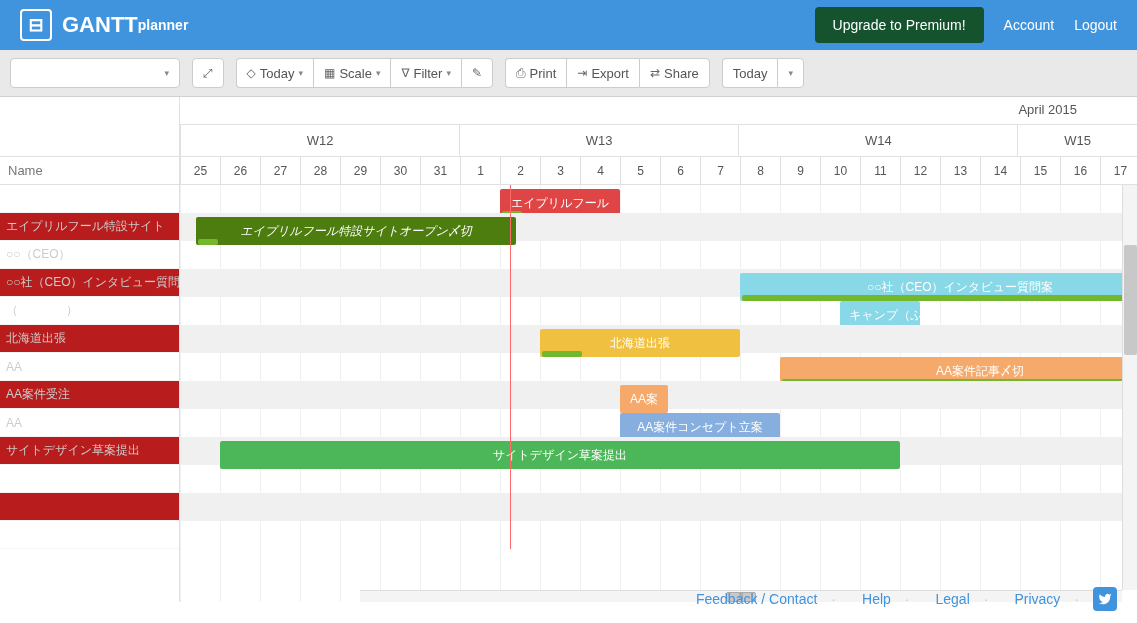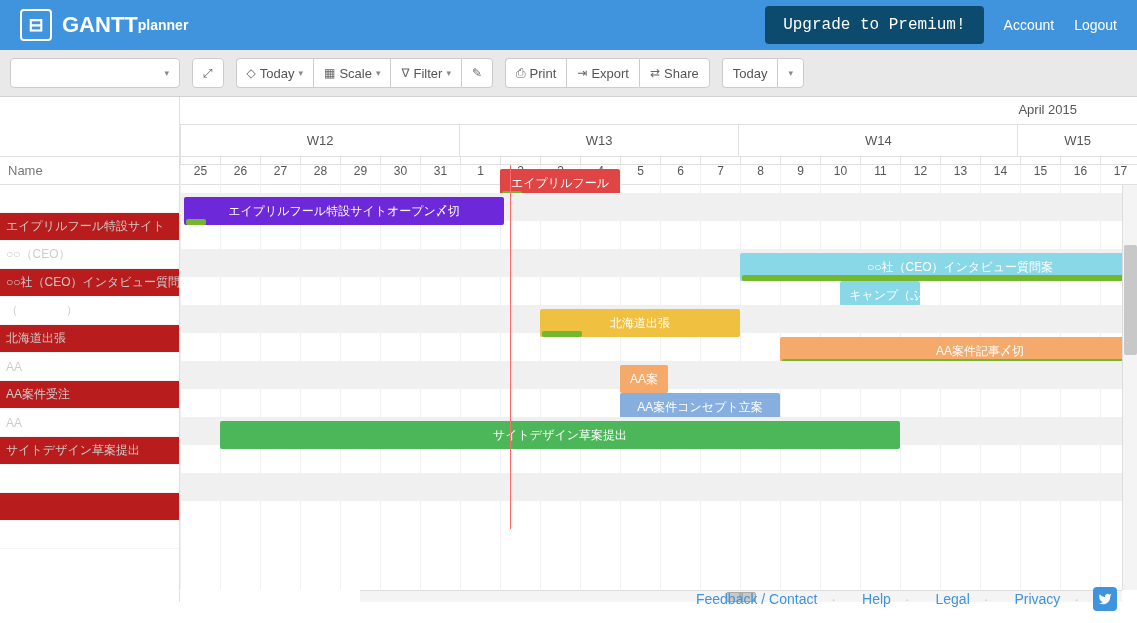--- a/index.html
+++ b/index.html
@@ -5,40 +5,40 @@
 * { margin: 0; padding: 0; box-sizing: border-box; }
 body { font-family: Arial, sans-serif; font-size: 13px; background: #fff; width: 1137px; height: 623px; overflow: hidden; position: relative; }
 
 
 .header { background: #4093dd; height: 50px; display: flex; align-items: center; padding: 0 20px; color: #fff; }
 .logo-box { width: 32px; height: 32px; background: #4093dd; border: 2px solid #fff; border-radius: 4px; display: flex; align-items: center; justify-content: center; margin-right: 10px; }
 .logo-glyph { font-size: 18px; color: #fff; font-weight: bold; }
 .brand { font-size: 22px; font-weight: bold; }
 .brand-sub { font-size: 14px; font-weight: bold; }
 .header-right { margin-left: auto; display: flex; align-items: center; gap: 20px; }
-.upgrade-btn { background: #0c4a6e; color: #fff; border: none; padding: 10px 18px; border-radius: 4px; font-size: 16px; cursor: pointer; font-family: Liberation Mono, monospace; }
+.upgrade-btn { background: #14532d; color: #fff; border: none; padding: 10px 18px; border-radius: 4px; font-size: 14px; cursor: pointer; }
 .header-link { color: #fff; text-decoration: none; font-size: 14px; cursor: pointer; }
 
 
 .toolbar { background: #e9e9e9; border-bottom: 1px solid #d0d0d0; padding: 8px 10px; display: flex; gap: 12px; align-items: center; }
 .toolbar .group { display: flex; gap: 0; }
 .toolbar button, .toolbar .dropdown, .toolbar .select { background: #fff; border: 1px solid #ccc; border-radius: 4px; padding: 6px 10px; font-size: 13px; color: #555; cursor: pointer; display: flex; align-items: center; gap: 4px; height: 30px; }
 .toolbar .group button { border-radius: 0; border-right: none; }
 .toolbar .group button:first-child { border-top-left-radius: 4px; border-bottom-left-radius: 4px; }
 .toolbar .group button:last-child { border-top-right-radius: 4px; border-bottom-right-radius: 4px; border-right: 1px solid #ccc; }
 .toolbar .select-empty { width: 170px; justify-content: flex-end; }
 .caret { font-size: 9px; color: #888; }
 .icon-mini { font-size: 12px; color: #666; }
 
 
 .gantt-wrap { display: flex; background: #fff; height: 505px; }
 .gantt-left { width: 180px; flex-shrink: 0; border-right: 1px solid #e0e0e0; }
 .gantt-right { flex: 1; position: relative; overflow: hidden; }
 
-.timeline-header { height: 68px; background: #fff; border-bottom: 1px solid #e0e0e0; }
+.timeline-header { height: 88px; background: #fff; border-bottom: 1px solid #e0e0e0; }
 .left-header-pad { height: 60px; border-bottom: 1px solid #e0e0e0; }
 .name-header { height: 28px; display: flex; align-items: center; padding-left: 8px; color: #777; border-bottom: 1px solid #e0e0e0; }
 
 .month-row { height: 28px; border-bottom: 1px solid #e0e0e0; position: relative; }
 .month-label { position: absolute; right: 60px; top: 5px; color: #555; }
 .week-row { height: 32px; border-bottom: 1px solid #e0e0e0; display: flex; }
 .week-cell { border-left: 1px solid #e0e0e0; display: flex; align-items: center; justify-content: center; color: #555; font-size: 13px; text-align: right; }
 .day-row { height: 28px; border-bottom: 1px solid #e0e0e0; display: flex; }
 .day-cell { width: 40px; flex-shrink: 0; border-left: 1px solid #e0e0e0; display: flex; align-items: center; justify-content: center; color: #555; font-size: 12px; }
 
@@ -243,21 +243,21 @@
           <div class="grid-col"></div>
           <div class="grid-col"></div>
           <div class="grid-col"></div>
           <div class="grid-col"></div>
         </div>
       <div class="today-line"></div>
     <div class="chart-row">
           <div class="bar" style="left: 320px; width: 120px; background: rgb(224, 69, 69);">エイプリルフール<div class="sub" style="background: rgb(114, 183, 44); width: 20px;"></div></div>
         </div>
         <div class="chart-row alt">
-          <div class="bar" style="left: 4px; width: 320px; background: #6d28d9;">エイプリルフール特設サイトオープン〆切<div class="sub" style="background: rgb(114, 183, 44); width: 20px;"></div></div>
+          <div class="bar" style="left: 16px; width: 320px; background: #4d7c0f; font-style: italic;">エイプリルフール特設サイトオープン〆切<div class="sub" style="background: rgb(114, 183, 44); width: 20px;"></div></div>
         </div>
         <div class="chart-row"></div>
         <div class="chart-row alt">
           <div class="bar" style="left: 560px; width: 440px; background: rgb(136, 216, 232);">○○社（CEO）インタビュー質問案<div class="sub" style="background: rgb(114, 183, 44); width: 440px;"></div></div>
         </div>
         <div class="chart-row">
           <div class="bar" style="left: 660px; width: 80px; background: rgb(136, 216, 232); padding-left: 28px;">キャンプ（ふも</div>
         </div>
         <div class="chart-row alt">
           <div class="bar" style="left: 360px; width: 200px; background: rgb(240, 192, 64);">北海道出張<div class="sub" style="background: rgb(114, 183, 44); width: 40px;"></div></div>

